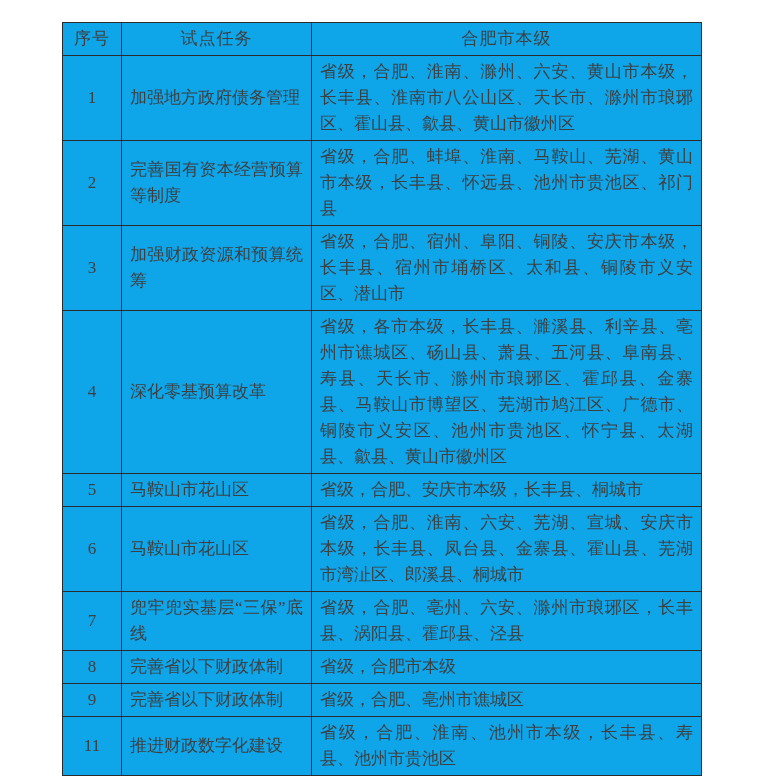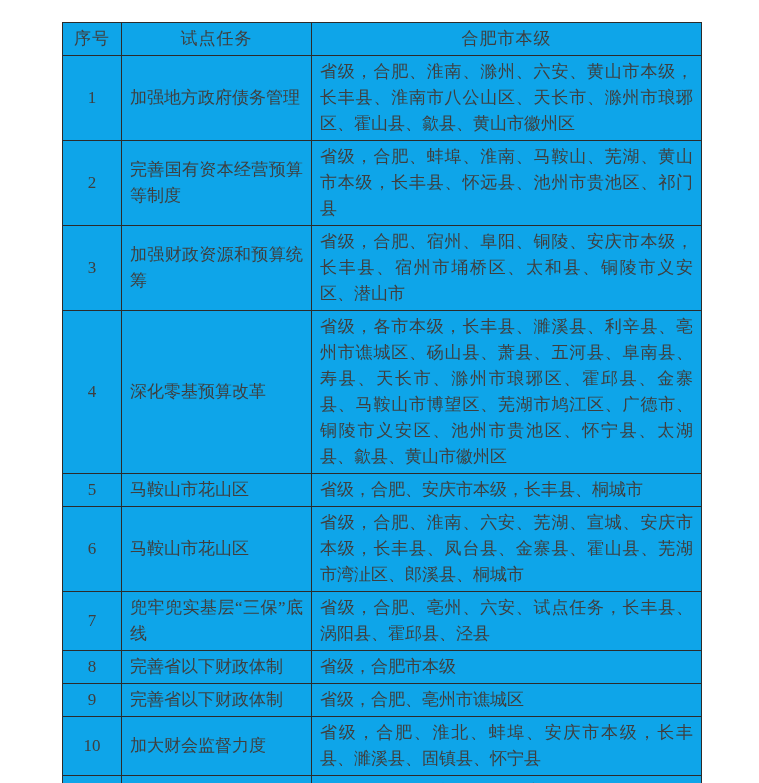--- a/index.html
+++ b/index.html
@@ -108,37 +108,32 @@
         <td class="cell-regions">省级，合肥、安庆市本级，长丰县、桐城市</td>
       </tr>
       <tr>
         <td class="cell-no">6</td>
         <td class="cell-task">马鞍山市花山区</td>
         <td class="cell-regions">省级，合肥、淮南、六安、芜湖、宣城、安庆市本级，长丰县、凤台县、金寨县、霍山县、芜湖市湾沚区、郎溪县、桐城市</td>
       </tr>
       <tr>
         <td class="cell-no">7</td>
         <td class="cell-task">兜牢兜实基层“三保”底线</td>
-        <td class="cell-regions">省级，合肥、亳州、六安、试点任务，长丰县、涡阳县、霍邱县、泾县</td>
+        <td class="cell-regions">省级，合肥、亳州、六安、滁州市琅琊区，长丰县、涡阳县、霍邱县、泾县</td>
       </tr>
       <tr>
         <td class="cell-no">8</td>
         <td class="cell-task">完善省以下财政体制</td>
         <td class="cell-regions">省级，合肥市本级</td>
       </tr>
       <tr>
         <td class="cell-no">9</td>
         <td class="cell-task">完善省以下财政体制</td>
         <td class="cell-regions">省级，合肥、亳州市谯城区</td>
       </tr>
       <tr>
-        <td class="cell-no">10</td>
-        <td class="cell-task">加大财会监督力度</td>
-        <td class="cell-regions">省级，合肥、淮北、蚌埠、安庆市本级，长丰县、濉溪县、固镇县、怀宁县</td>
-      </tr>
-      <tr>
         <td class="cell-no">11</td>
         <td class="cell-task">推进财政数字化建设</td>
         <td class="cell-regions">省级，合肥、淮南、池州市本级，长丰县、寿县、池州市贵池区</td>
       </tr>
     </tbody>
   </table>
 </div>
 
 </body></html>

